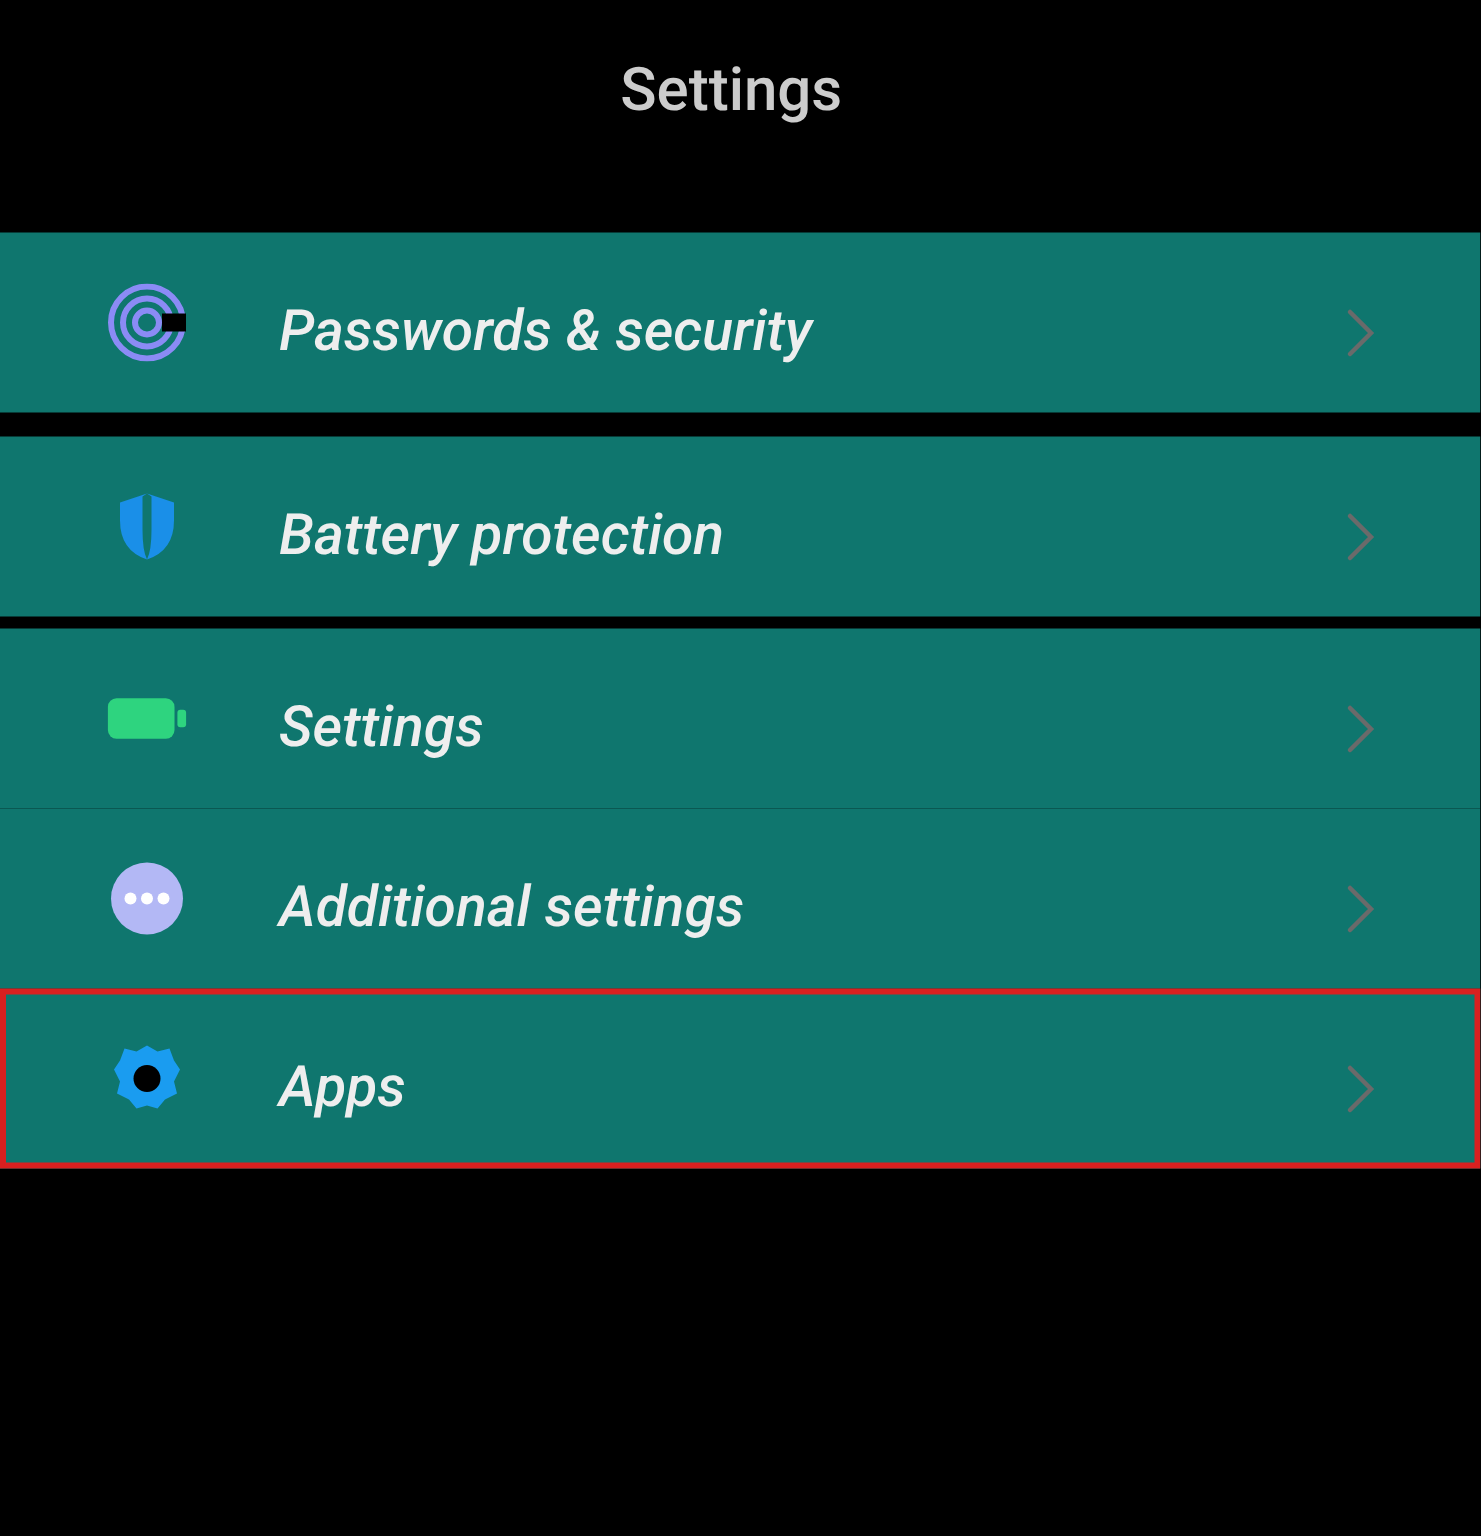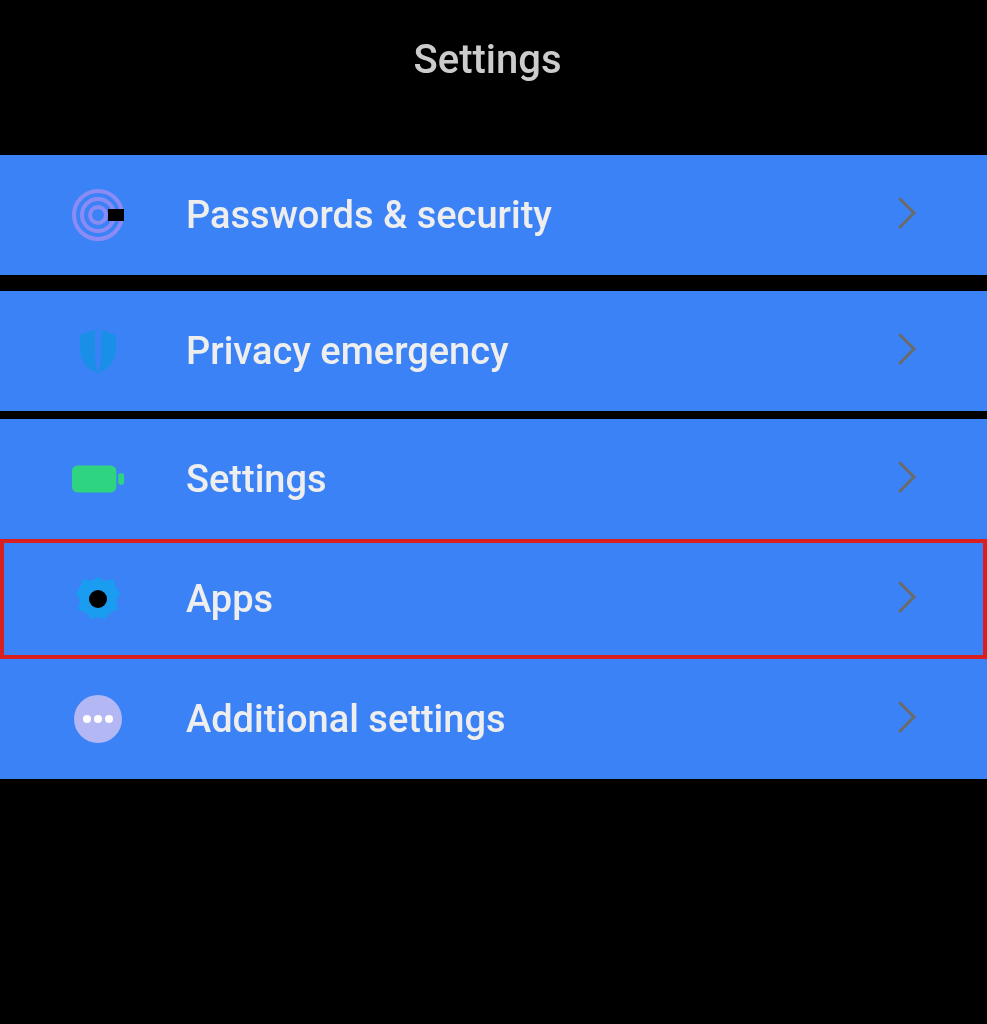--- a/index.html
+++ b/index.html
@@ -20,25 +20,26 @@
       font-weight: 500;
       text-align: center;
       padding: 36px 12px 72px 0;
     }
     .settings-list {
       display: flex;
       flex-direction: column;
     }
     .settings-item {
       display: flex;
-      align-items: center;
+      align-items: flex-end;
       padding: 32px 70px 32px 70px;
       cursor: pointer;
       position: relative;
-      background: #3b82f6;
+      background: #0f766e;
+      font-style: italic;
     }
     .settings-item.highlighted {
       outline: 4px solid #d92020;
       outline-offset: -4px;
       margin-left: 0;
       margin-right: 0;
       padding-left: 70px;
       padding-right: 70px;
     }
     .icon-wrap {
@@ -93,21 +94,21 @@
 
   <div class="spacer"></div>
 
   <div class="settings-item">
     <span class="icon-wrap">
       <svg width="52" height="52" viewBox="0 0 52 52">
         <path d="M26 4 L23 6 L23 28 Q23 42 26 48 Q8 42 8 22 L8 10 Z" fill="#1a8fe8"></path>
         <path d="M26 4 L29 6 L29 28 Q29 42 26 48 Q44 42 44 22 L44 10 Z" fill="#1a8fe8"></path>
       </svg>
     </span>
-    <span class="item-label">Privacy emergency</span>
+    <span class="item-label">Battery protection</span>
     <span class="chevron">
       <svg width="20" height="34" viewBox="0 0 20 34">
           <path d="M3 3 L17 17 L3 31" fill="none" stroke="#6a6a6a" stroke-width="3" stroke-linecap="round"></path>
         </svg>
     </span>
   </div>
 
   <div class="spacer"></div>
 
   <div class="settings-item">
@@ -118,45 +119,45 @@
       </svg>
     </span>
     <span class="item-label">Settings</span>
     <span class="chevron">
       <svg width="20" height="34" viewBox="0 0 20 34">
           <path d="M3 3 L17 17 L3 31" fill="none" stroke="#6a6a6a" stroke-width="3" stroke-linecap="round"></path>
         </svg>
     </span>
   </div>
 
-  <div class="settings-item highlighted">
-    <span class="icon-wrap">
-      <svg width="52" height="52" viewBox="0 0 52 52">
-        <path d="M26 4 L33 8 L41 6 L44 14 L48 20 L44 28 L46 36 L38 40 L33 46 L26 44 L19 46 L14 40 L6 36 L8 28 L4 20 L8 14 L11 6 L19 8 Z" fill="#1a9cf0"></path>
-        <circle cx="26" cy="26" r="9" fill="#000000"></circle>
-      </svg>
-    </span>
-    <span class="item-label">Apps</span>
-    <span class="chevron">
-      <svg width="20" height="34" viewBox="0 0 20 34">
-          <path d="M3 3 L17 17 L3 31" fill="none" stroke="#6a6a6a" stroke-width="3" stroke-linecap="round"></path>
-        </svg>
-    </span>
-  </div>
-
   <div class="settings-item">
     <span class="icon-wrap">
       <svg width="52" height="52" viewBox="0 0 52 52">
         <circle cx="26" cy="26" r="24" fill="#b3b8f5"></circle>
         <circle cx="15" cy="26" r="4" fill="#ffffff"></circle>
         <circle cx="26" cy="26" r="4" fill="#ffffff"></circle>
         <circle cx="37" cy="26" r="4" fill="#ffffff"></circle>
       </svg>
     </span>
     <span class="item-label">Additional settings</span>
     <span class="chevron">
       <svg width="20" height="34" viewBox="0 0 20 34">
           <path d="M3 3 L17 17 L3 31" fill="none" stroke="#6a6a6a" stroke-width="3" stroke-linecap="round"></path>
         </svg>
     </span>
   </div>
 
+  <div class="settings-item highlighted">
+    <span class="icon-wrap">
+      <svg width="52" height="52" viewBox="0 0 52 52">
+        <path d="M26 4 L33 8 L41 6 L44 14 L48 20 L44 28 L46 36 L38 40 L33 46 L26 44 L19 46 L14 40 L6 36 L8 28 L4 20 L8 14 L11 6 L19 8 Z" fill="#1a9cf0"></path>
+        <circle cx="26" cy="26" r="9" fill="#000000"></circle>
+      </svg>
+    </span>
+    <span class="item-label">Apps</span>
+    <span class="chevron">
+      <svg width="20" height="34" viewBox="0 0 20 34">
+          <path d="M3 3 L17 17 L3 31" fill="none" stroke="#6a6a6a" stroke-width="3" stroke-linecap="round"></path>
+        </svg>
+    </span>
+  </div>
+
 </div>
 
 </body></html>

